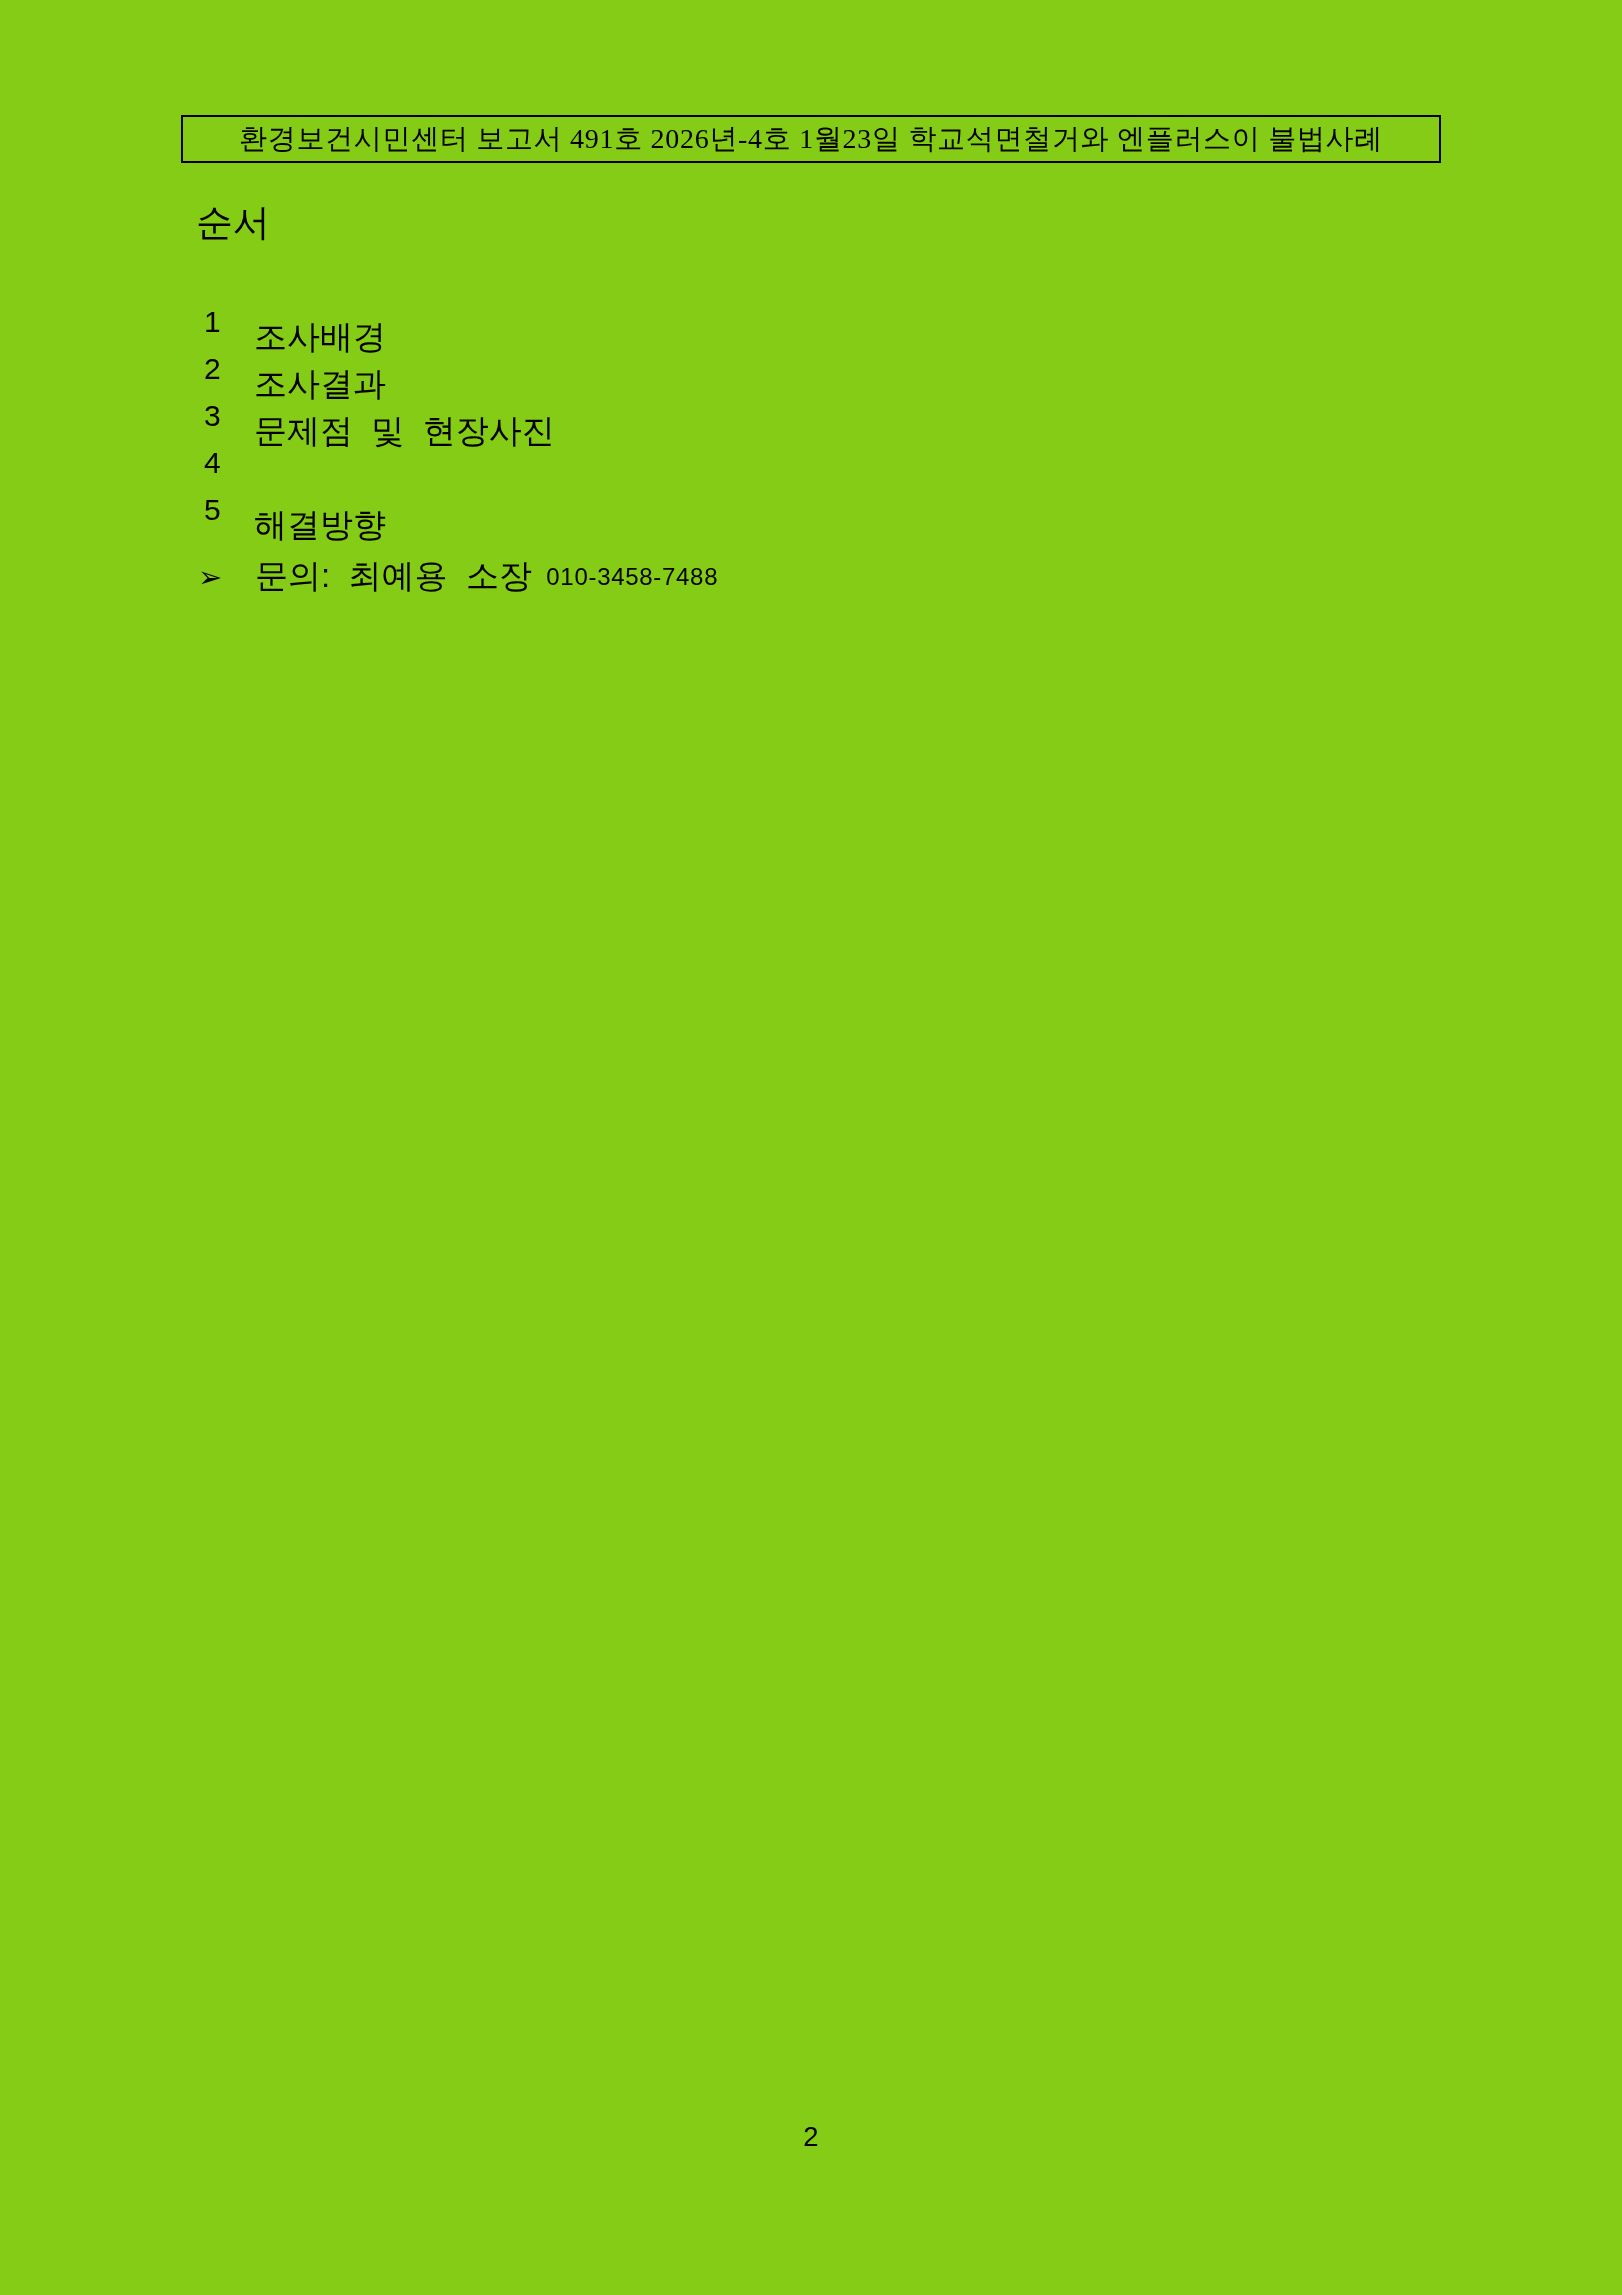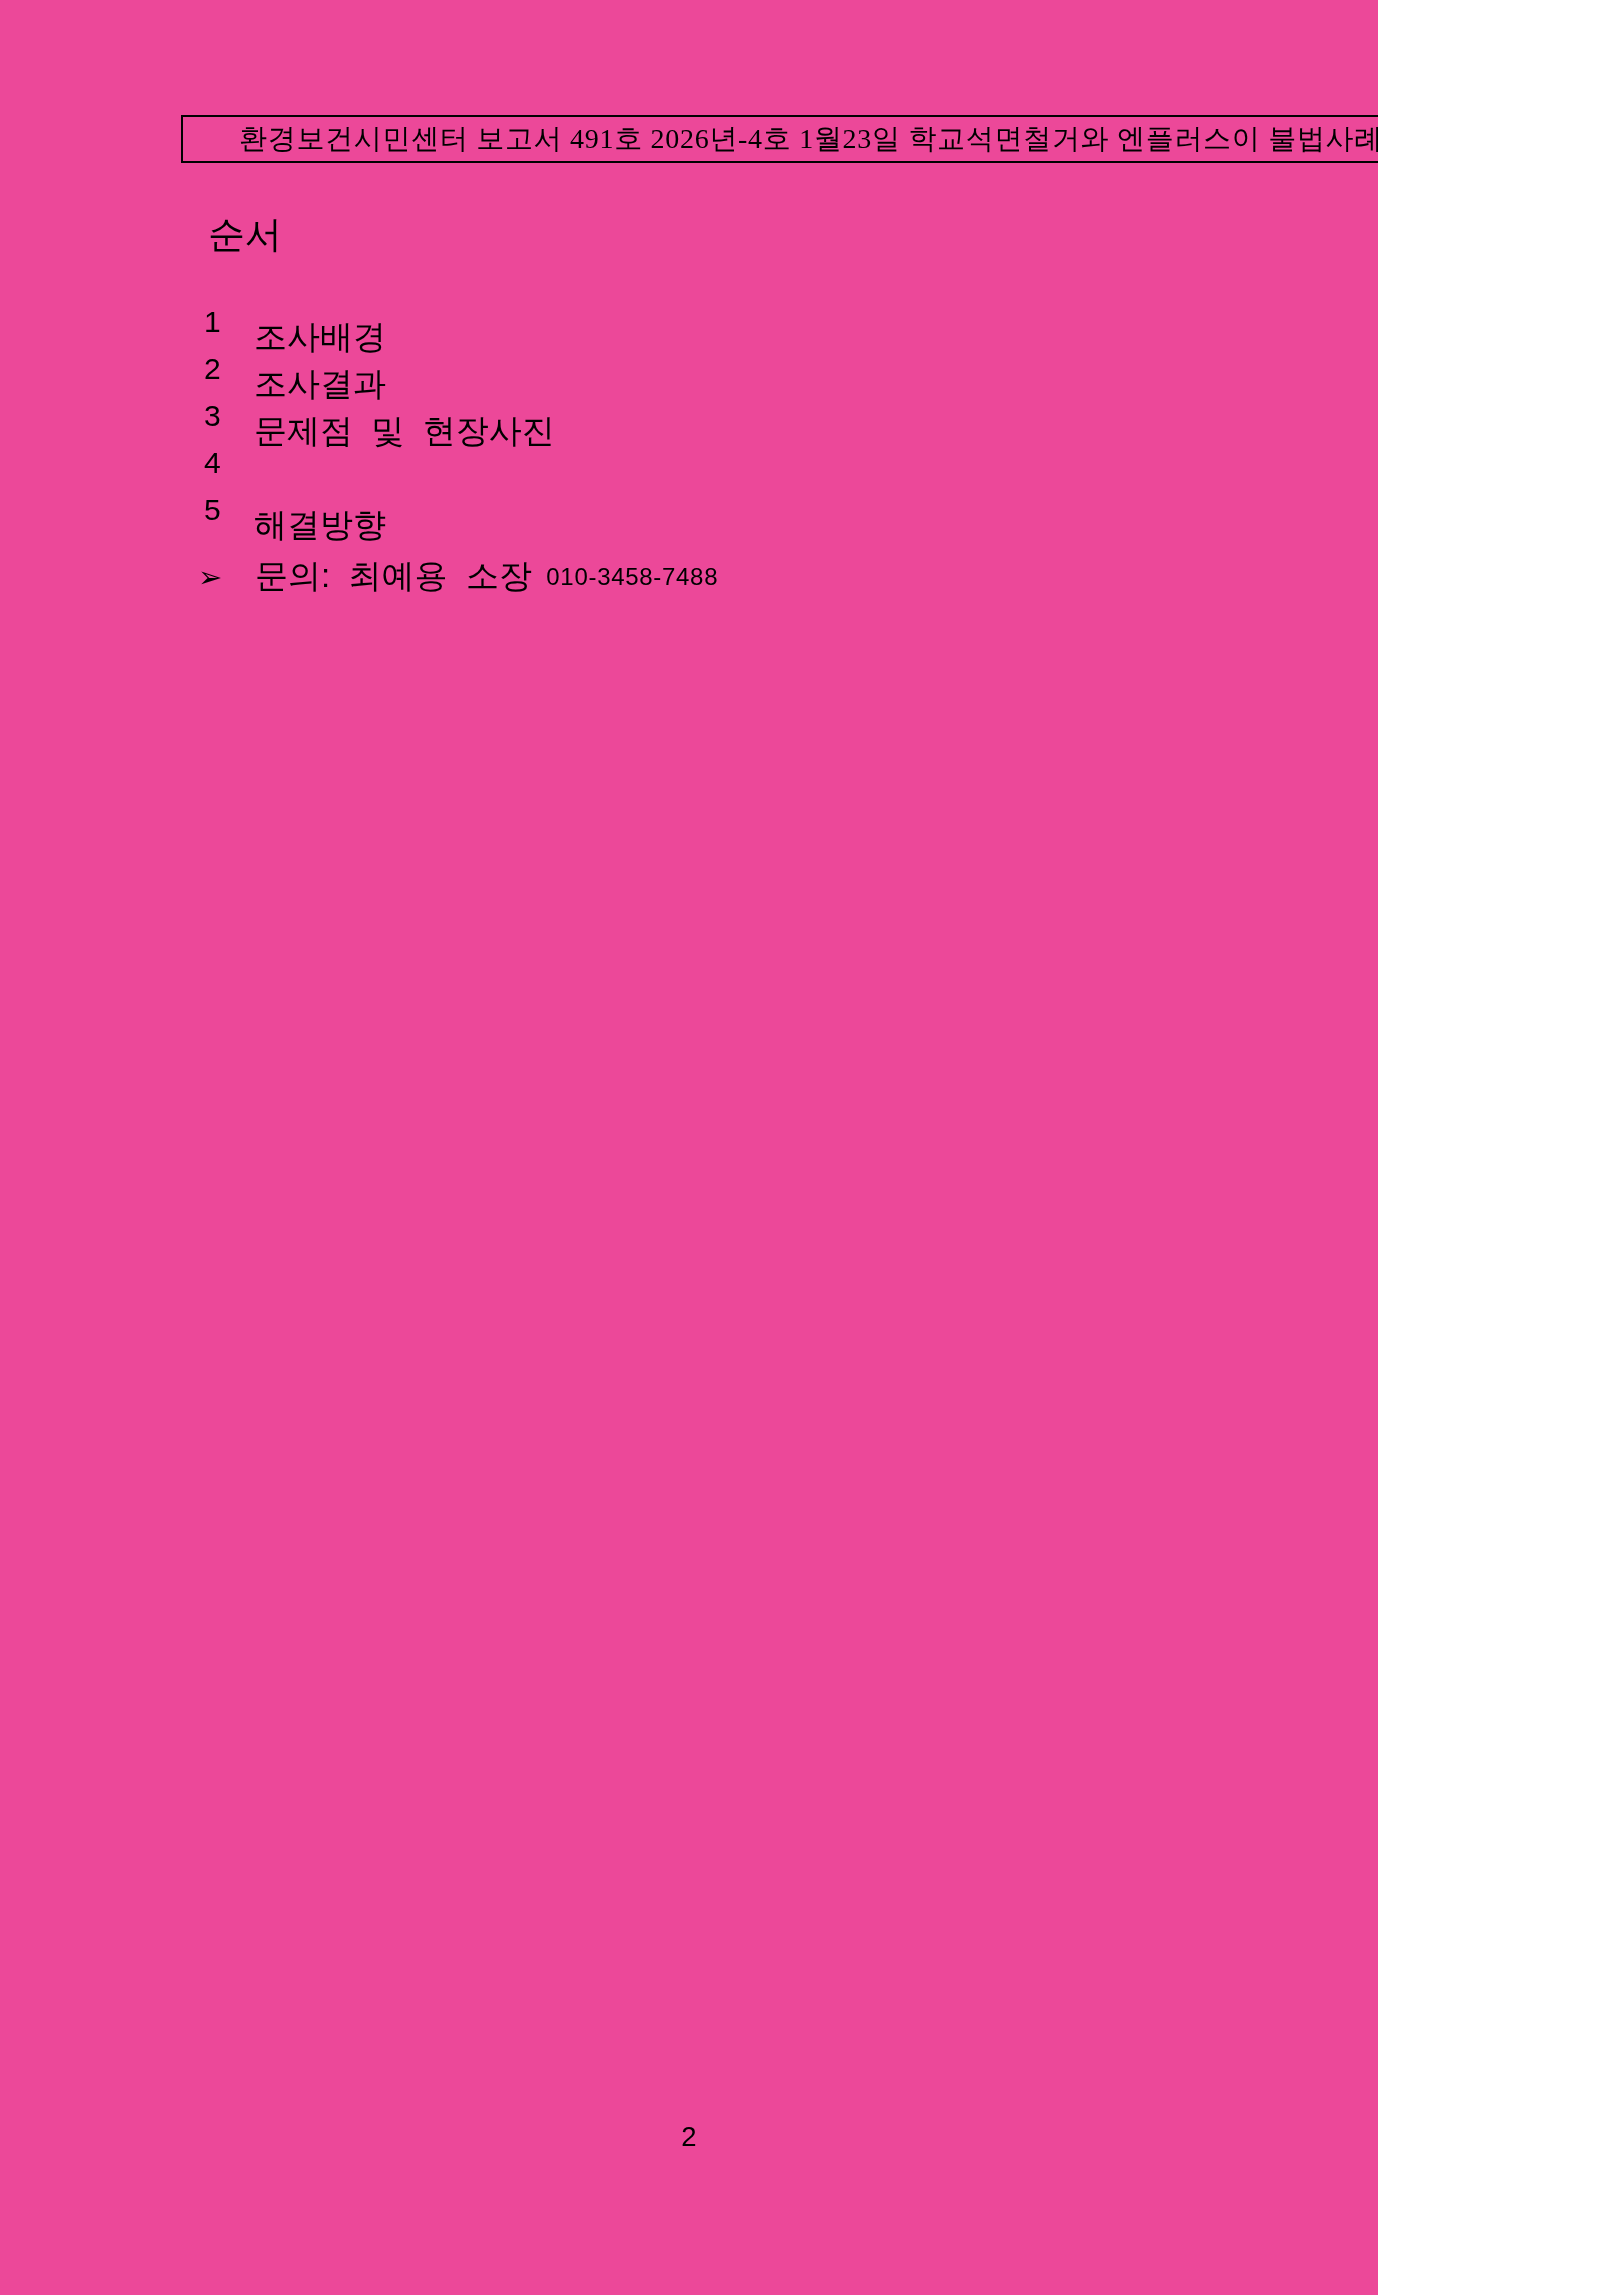--- a/index.html
+++ b/index.html
@@ -2,23 +2,23 @@
 <html lang="ko" style="font-size:10.5px"><head>
 <meta charset="utf-8">
 <style>
   html, body {
     margin: 0;
     padding: 0;
     background: #ffffff;
   }
   .page {
     position: relative;
-    width: 1378px;
+    width: 1622px;
     height: 2295px;
-    background: #ec4899;
+    background: #84cc16;
     color: #000000;
     font-family: "Liberation Sans", "DejaVu Sans", sans-serif;
     overflow: hidden;
   }
   .header-box {
     position: absolute;
     left: 181px;
     top: 115px;
     width: 1260px;
     height: 48px;
@@ -31,21 +31,21 @@
   .header-title {
     font-family: "Liberation Serif", "DejaVu Serif", serif;
     font-size: 28px;
     letter-spacing: 0.7px;
     white-space: nowrap;
   }
   .toc-heading {
     position: absolute;
     left: 196px;
     top: 201px;
-    margin: 12px;
+    margin: 0;
     font-size: 37px;
     font-weight: 400;
     line-height: 43px;
   }
   .toc {
     position: absolute;
     left: 204px;
     top: 298px;
   }
   .toc-row {

